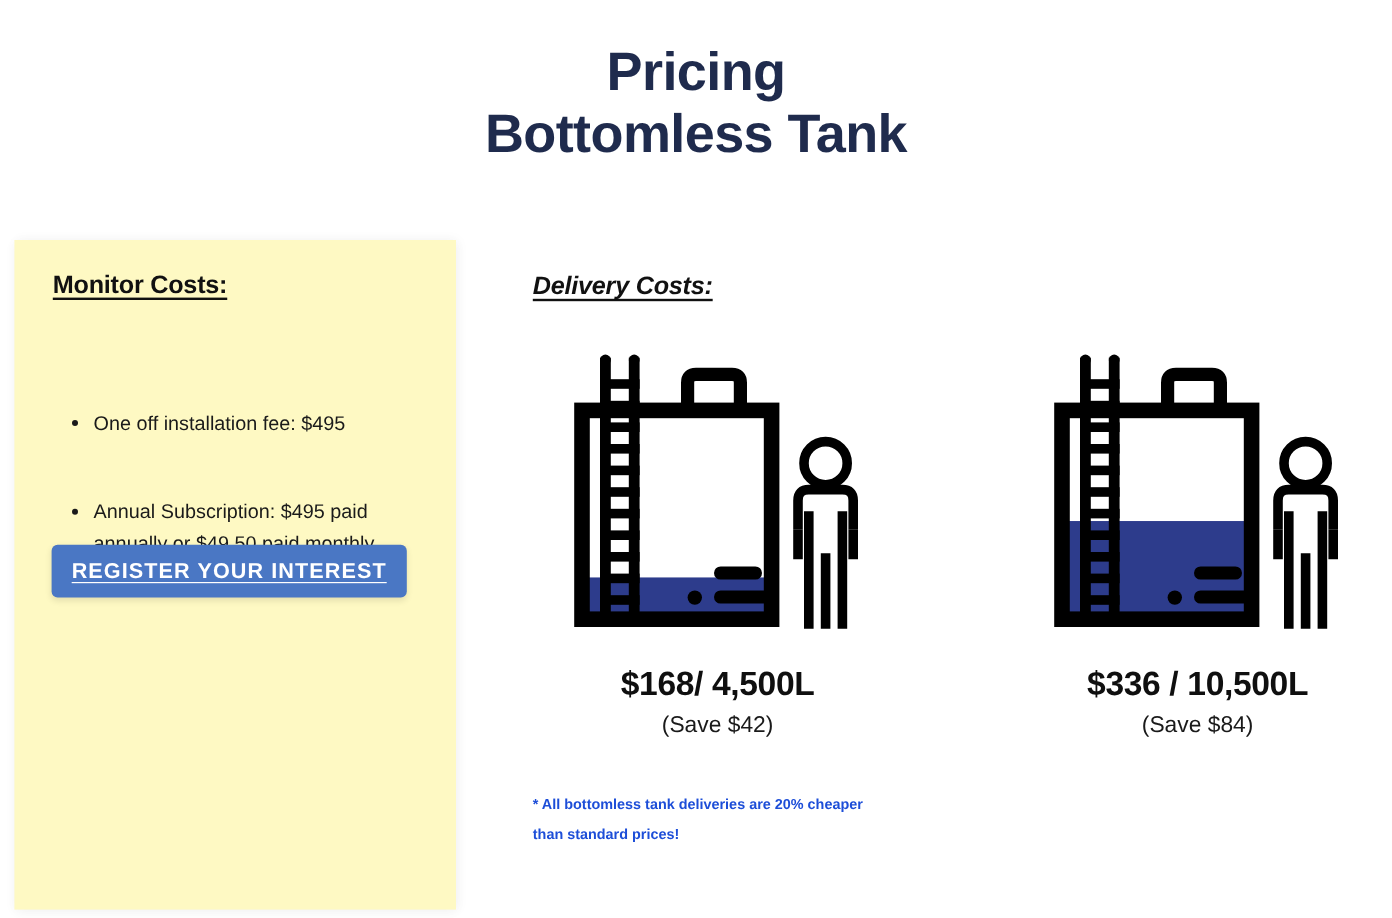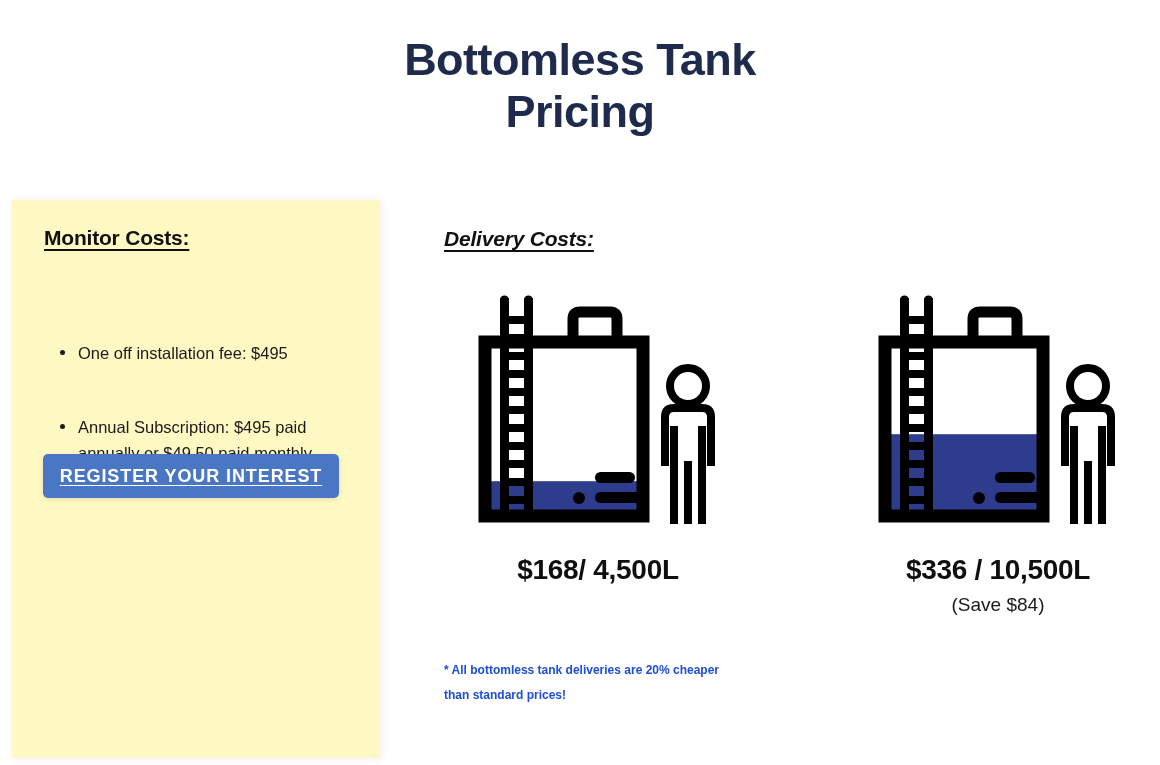--- a/index.html
+++ b/index.html
@@ -150,22 +150,22 @@
     font-size: 12px;
     line-height: 25px;
     font-weight: bold;
     color: #1d4ed8;
   }
 </style>
 </head>
 <body>
 
 <h1 class="page-title">
+  <span class="ttl-line">Pricing</span>
   <span class="ttl-line">Bottomless Tank</span>
-  <span class="ttl-line">Pricing</span>
 </h1>
 
 <section class="monitor-panel">
 
   <h2 class="monitor-title">Monitor Costs:</h2>
 
   <ul class="monitor-list">
     <li>One off installation fee: $495</li>
     <li>Annual Subscription: $495 paid annually or $49.50 paid monthly ($594)</li>
   </ul>
@@ -219,20 +219,21 @@
       <g fill="none" stroke="#000" stroke-width="8">
         <circle cx="219" cy="100" r="18"></circle>
         <path d="M196 155 L196 131 Q196 122 205 122 L233 122 Q242 122 242 131 L242 155" stroke-linejoin="round"></path>
         <path d="M196 155 L196 180 M242 155 L242 180" stroke-linecap="butt"></path>
         <path d="M205 140 L205 238 M233 140 L233 238" stroke-linecap="butt"></path>
         <path d="M219 175 L219 238"></path>
       </g>
     </svg>
   </div>
   <div class="price-line">$168/ 4,500L</div>
+  <div class="save-line">(Save $42)</div>
 </div>
 
 <div class="tank-card card-b">
   <div class="tank-svg-wrap">
     <svg width="258" height="250" viewBox="0 0 258 250" aria-hidden="true">
       <defs>
         <clipPath id="tankInnerB">
           <rect x="16" y="56" width="158" height="174"></rect>
         </clipPath>
       </defs>

